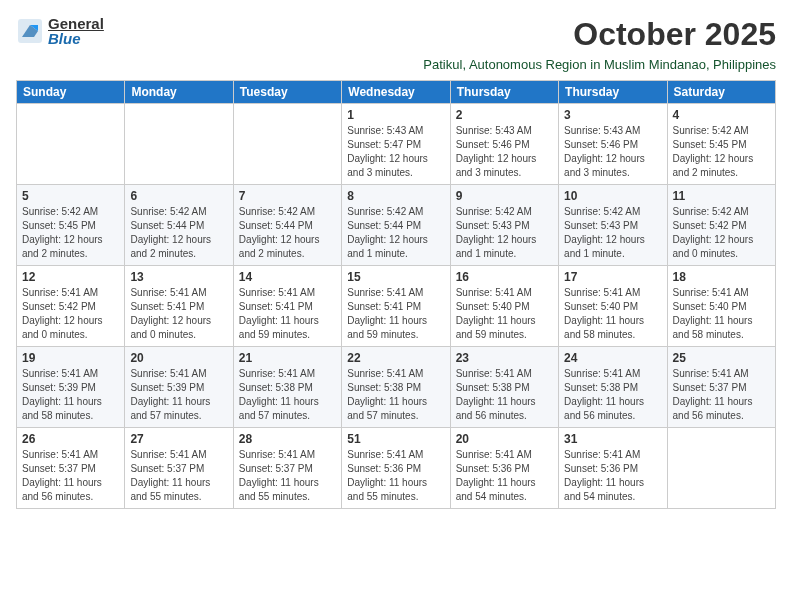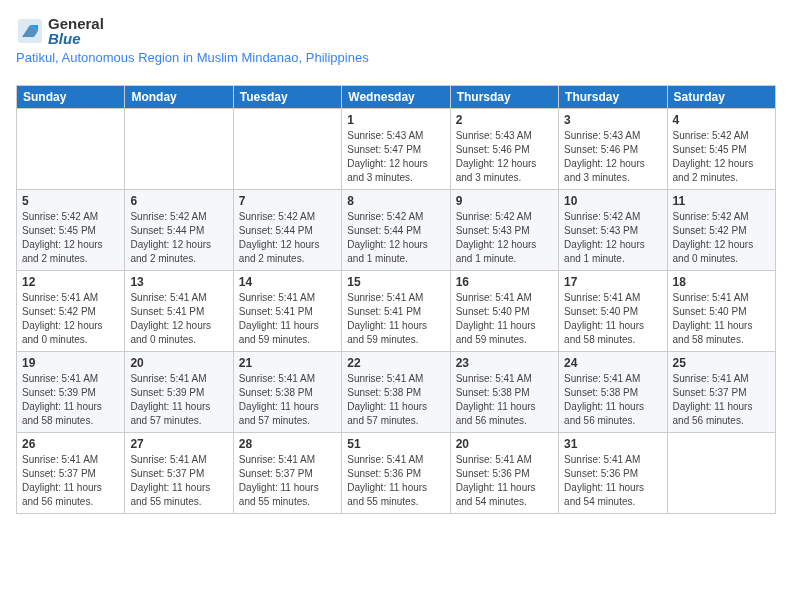--- a/index.html
+++ b/index.html
@@ -22,43 +22,44 @@
     }
     .logo-text {
       display: flex;
       flex-direction: column;
       line-height: 1;
     }
     .logo-general {
       font-size: 15px;
       font-weight: bold;
       color: #333;
+      text-decoration: underline;
     }
     .logo-blue {
       font-size: 15px;
       font-weight: bold;
       color: #1a6aad;
       font-style: italic;
     }
     .logo-icon {
       width: 28px;
       height: 28px;
       margin-right: 4px;
     }
     .month-title {
       font-size: 32px;
       font-weight: bold;
       color: #333;
       text-align: right;
     }
     .subtitle {
-      text-align: left;
+      text-align: right;
       font-size: 13px;
-      color: #3b82f6;
-      margin-bottom: 20px;
+      color: #14532d;
+      margin-bottom: 8px;
     }
     .calendar {
       width: 100%;
       border-collapse: collapse;
     }
     .calendar th {
       background-color: #2176c7;
       color: #fff;
       text-align: left;
       padding: 4px 6px;
@@ -102,20 +103,21 @@
     <svg class="logo-icon" viewBox="0 0 28 28">
       <rect x="2" y="2" width="24" height="24" rx="3" fill="#1a6aad" opacity="0.15"></rect>
       <polygon points="6,20 14,8 22,14 18,20" fill="#1a6aad" opacity="0.7"></polygon>
       <polygon points="14,8 22,8 22,14" fill="#2196f3"></polygon>
     </svg>
     <div class="logo-text">
       <span class="logo-general">General</span>
       <span class="logo-blue">Blue</span>
     </div>
   </div>
+  <div class="month-title">October 2025</div>
 </div>
 
 <div class="subtitle">Patikul, Autonomous Region in Muslim Mindanao, Philippines</div>
 
 <table class="calendar">
   <thead>
     <tr>
     <th>Sunday</th>
         <th>Monday</th>
         <th>Tuesday</th>

